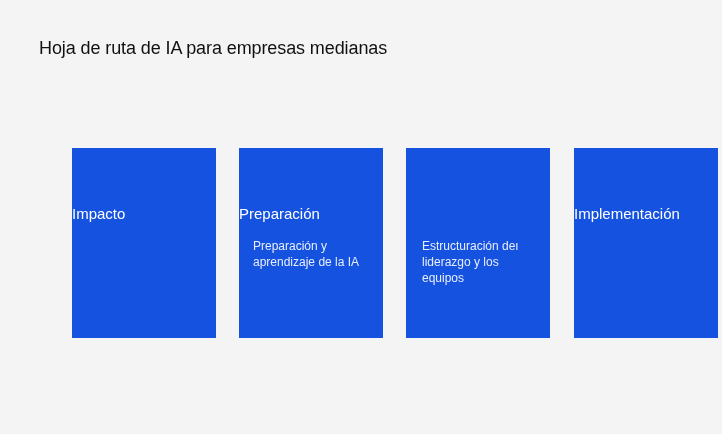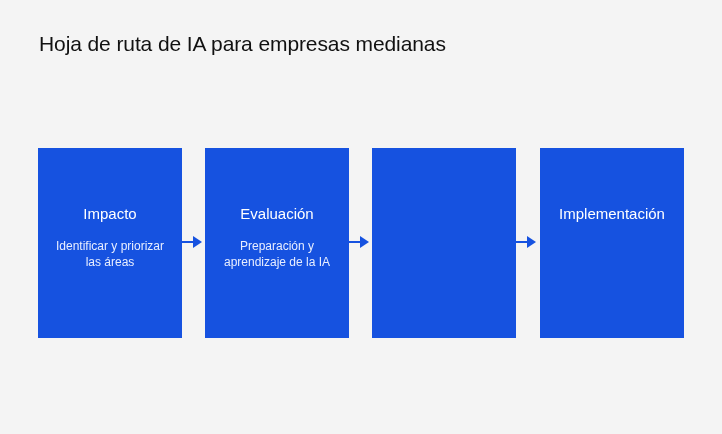--- a/index.html
+++ b/index.html
@@ -1,46 +1,46 @@
 <!DOCTYPE html>
 <html><head>
 <meta charset="utf-8">
 <style>
   html, body { margin:0; padding:0; }
   body { width:722px; height:434px; background:#f4f4f4; position:relative; overflow:hidden; font-family:"Liberation Sans", sans-serif; }
-  .title { position:absolute; left:39px; top:32px; font-size:21px; color:#111; letter-spacing:-0.1px; }
-  .box { position:absolute; top:148px; width:144px; height:190px; background:#1652e0; color:#fff; text-align:center; box-sizing:border-box; }
+  .title { position:absolute; left:39px; top:38px; font-size:18px; color:#111; letter-spacing:-0.1px; }
+  .box { position:absolute; top:148px; width:144px; height:190px; background:#1652e0; color:#fff; box-sizing:border-box;margin-left:34px; }
   .box .h { position:absolute; top:57px; left:0; right:0; font-size:15px; font-weight:500; }
   .box .d { position:absolute; top:90px; left:6px; right:6px; font-size:12px; line-height:16px; color:#e8eeff; }
   .arrow { position:absolute; top:236px; width:22px; height:12px; }
 </style>
 </head>
 <body>
 
 <div class="title">Hoja de ruta de IA para empresas medianas</div>
 
 <div class="box" style="left:38px">
   <div class="h">Impacto</div>
-  <div class="d" style="left:10px;right:10px">Identificar y priorizar las áreas</div>
 </div>
 <svg class="arrow" style="left:182px" viewBox="0 0 22 12">
     <rect x="0" y="5" width="12" height="2" fill="#1652e0"></rect>
     <polygon points="11,0 20,6 11,12" fill="#1652e0"></polygon>
   </svg>
 
 <div class="box" style="left:205px">
-  <div class="h">Evaluación</div>
+  <div class="h">Preparación</div>
   <div class="d" style="left:14px;right:14px">Preparación y aprendizaje de la IA</div>
 </div>
 <svg class="arrow" style="left:349px" viewBox="0 0 22 12">
     <rect x="0" y="5" width="12" height="2" fill="#1652e0"></rect>
     <polygon points="11,0 20,6 11,12" fill="#1652e0"></polygon>
   </svg>
 
 <div class="box" style="left:372px">
+  <div class="d" style="left:16px;right:16px">Estructuración del liderazgo y los equipos</div>
 </div>
 <svg class="arrow" style="left:516px" viewBox="0 0 22 12">
     <rect x="0" y="5" width="12" height="2" fill="#1652e0"></rect>
     <polygon points="11,0 20,6 11,12" fill="#1652e0"></polygon>
   </svg>
 
 <div class="box" style="left:540px">
   <div class="h">Implementación</div>
 </div>
 

